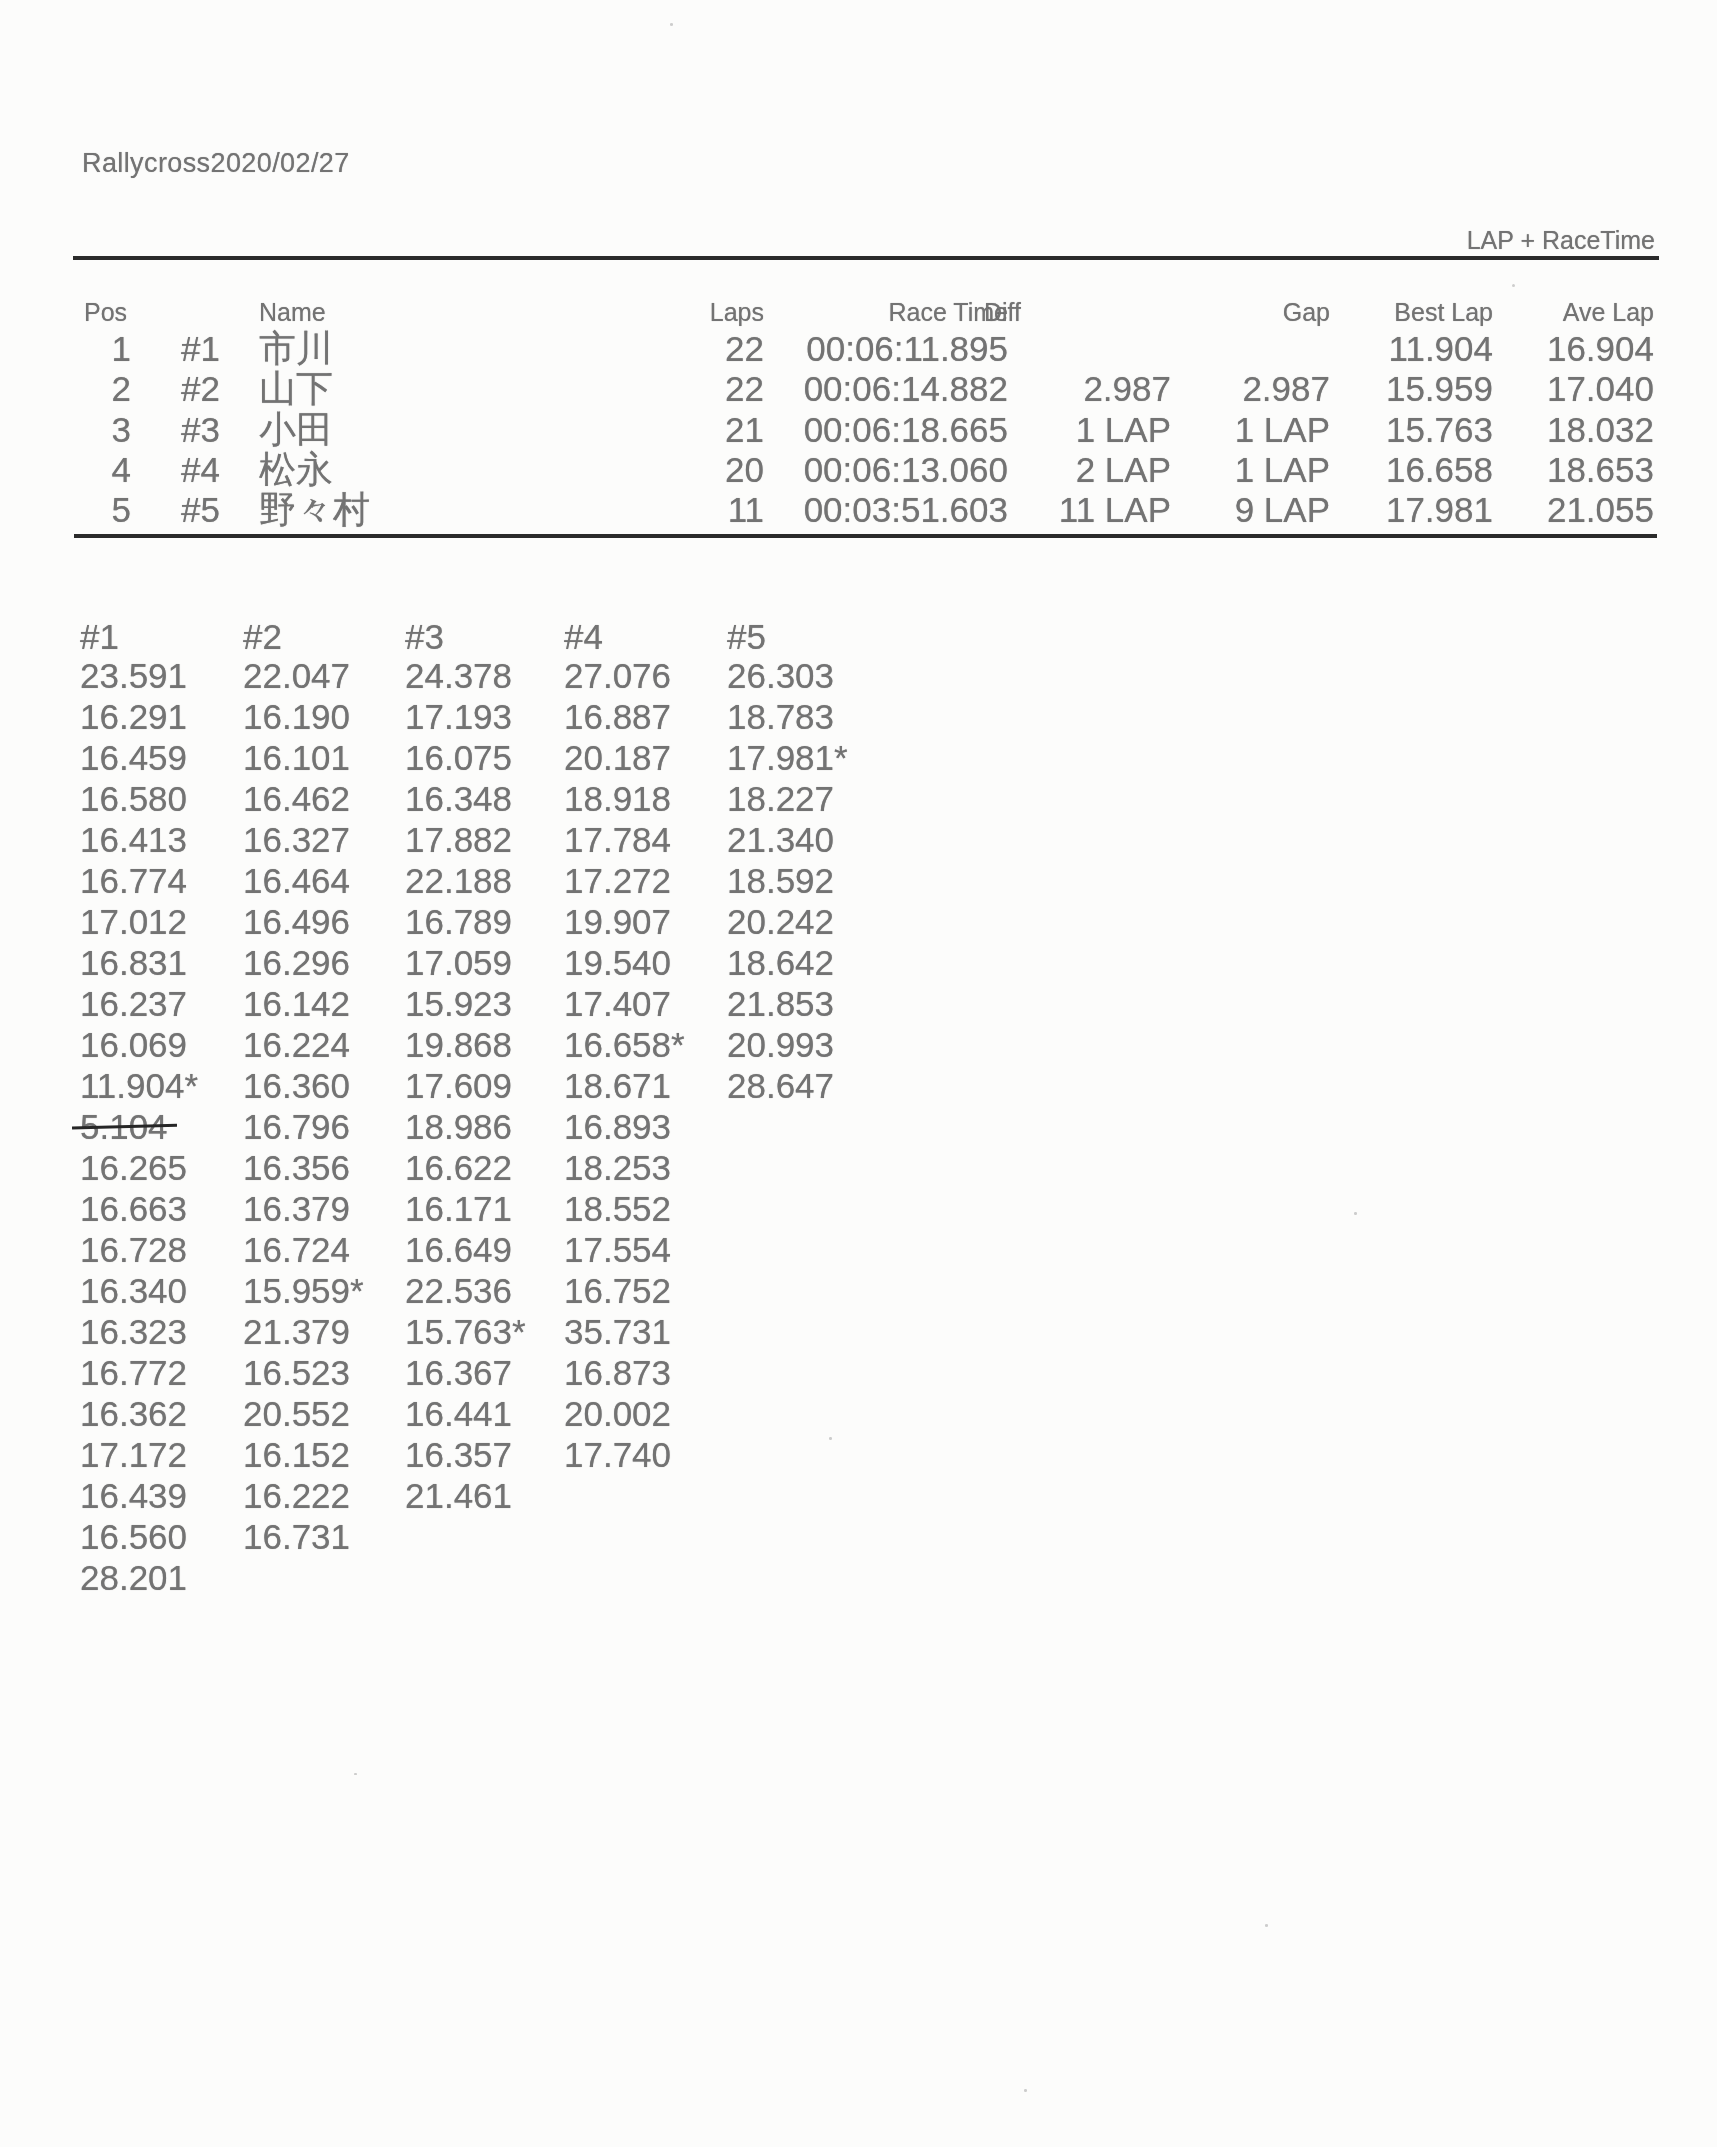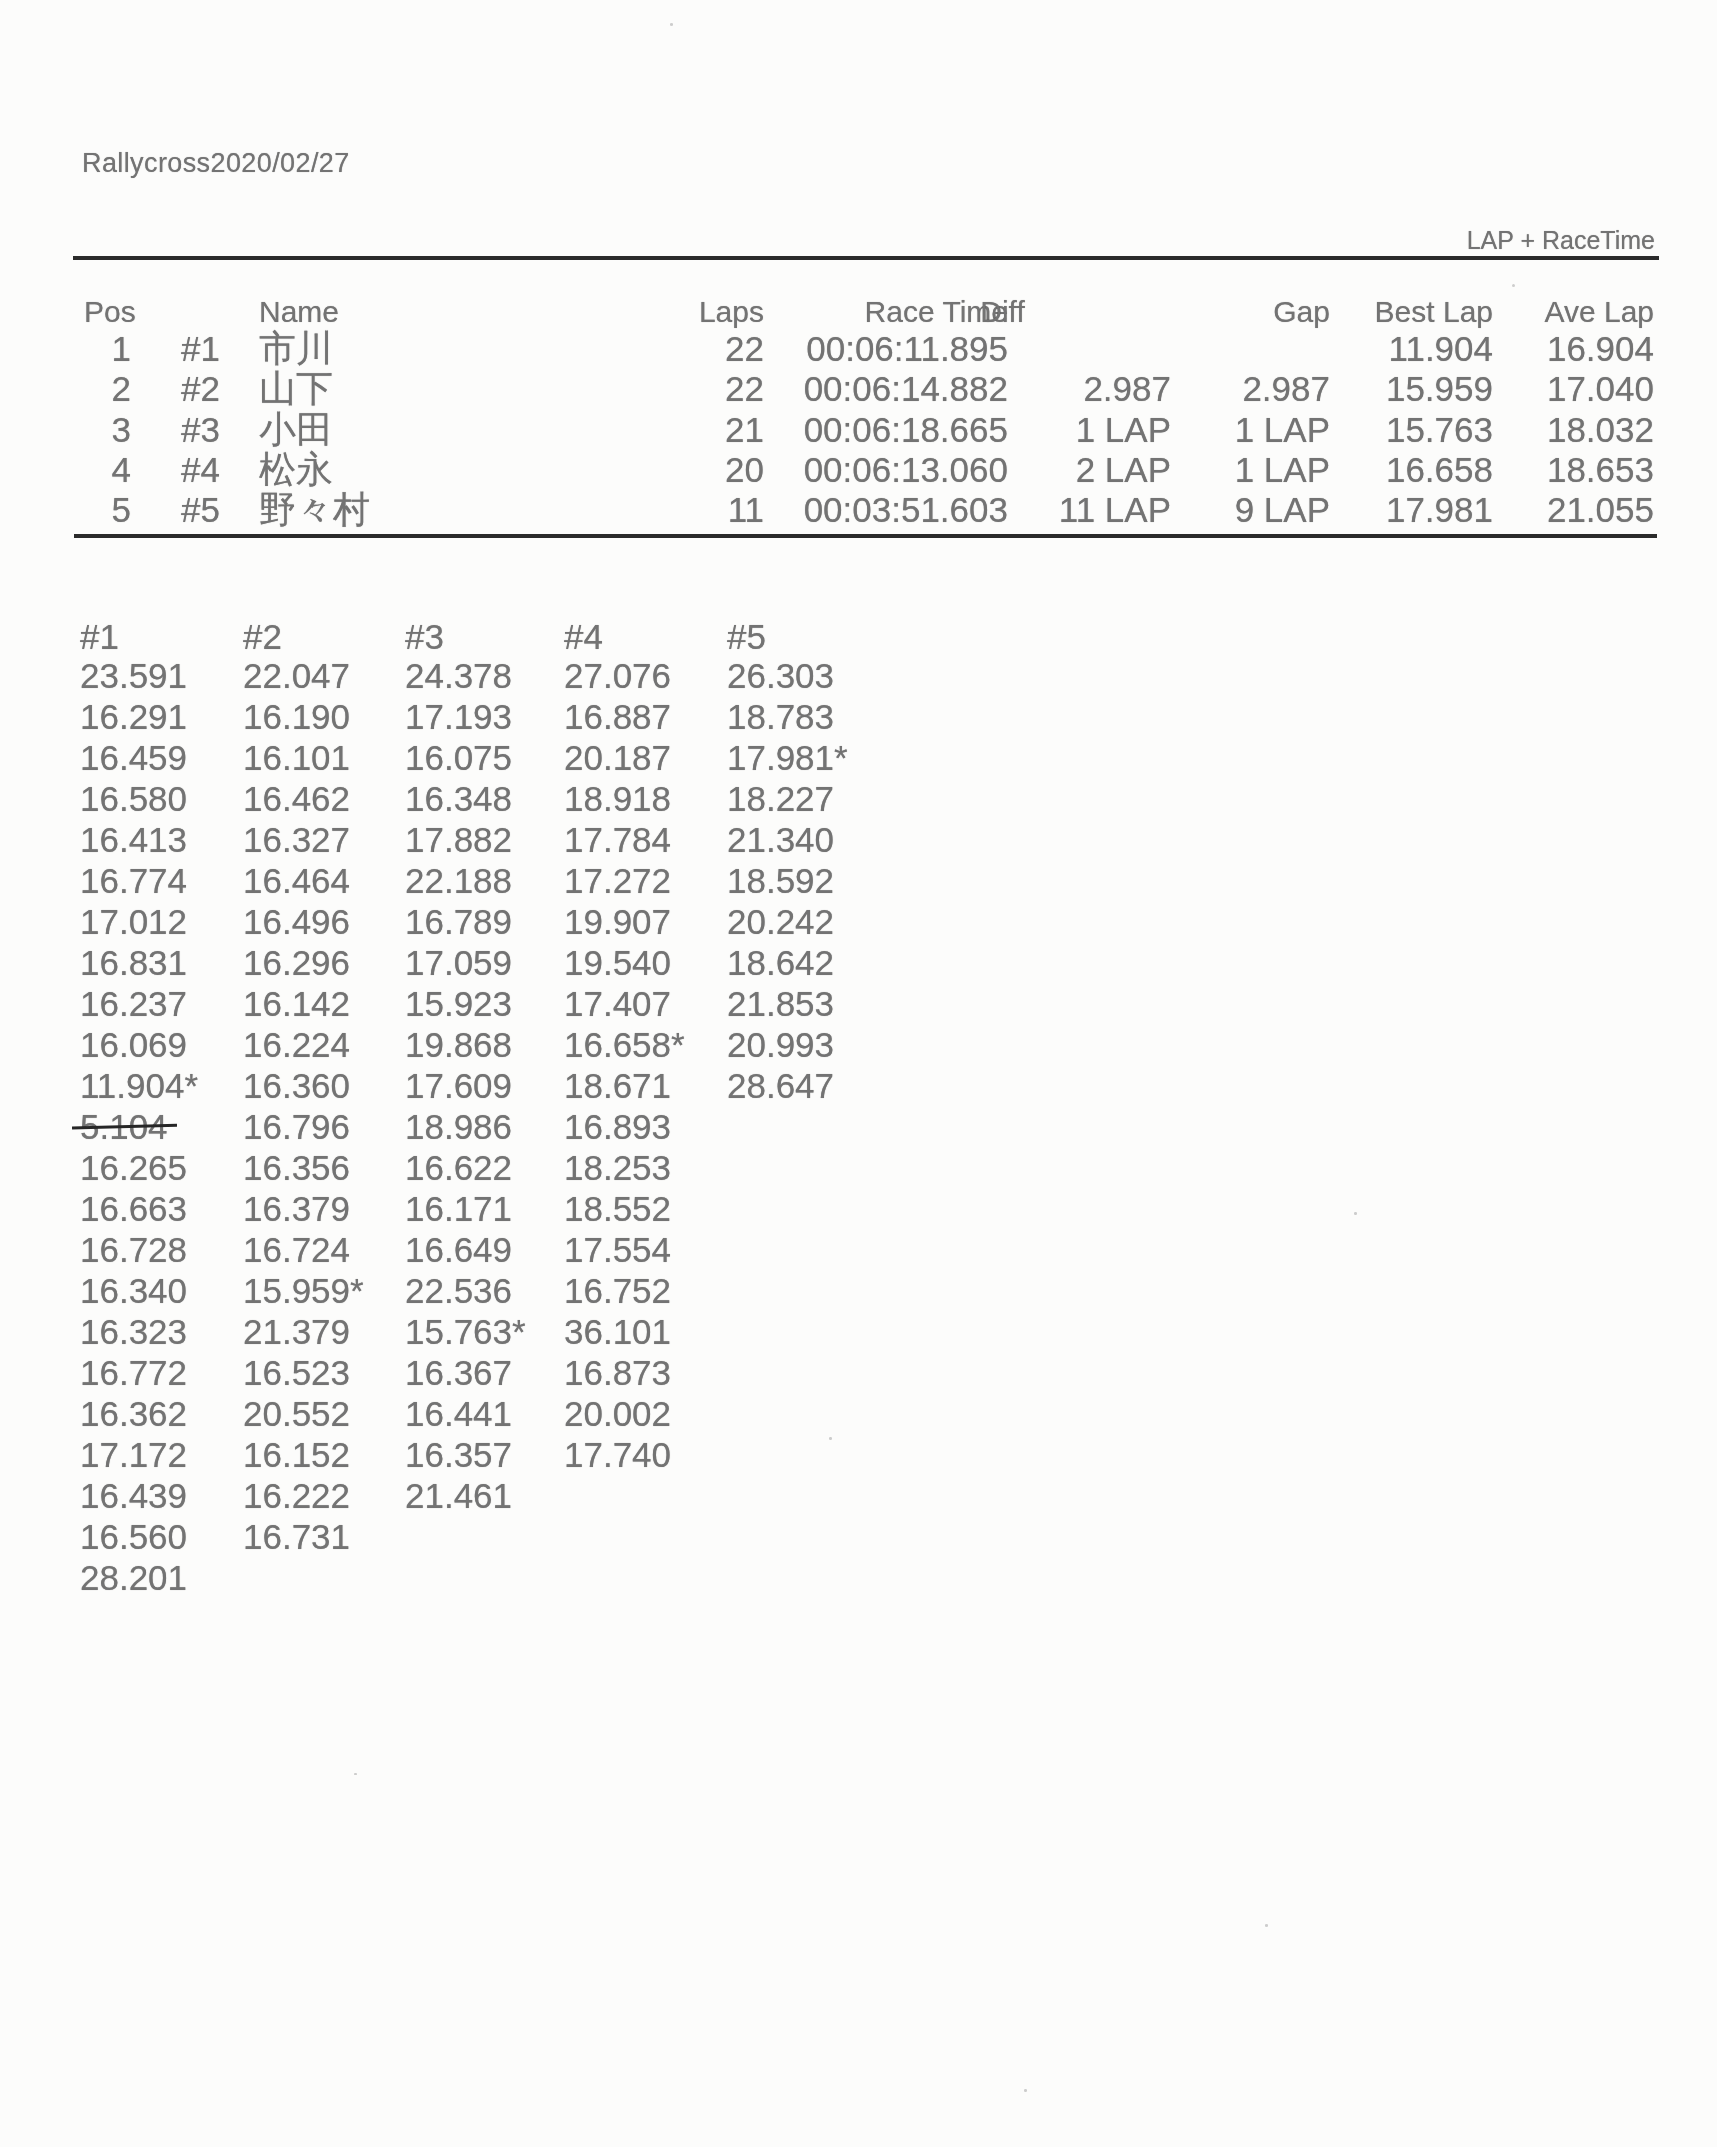--- a/index.html
+++ b/index.html
@@ -14,21 +14,21 @@
   }
   .abs{position:absolute;}
   
   .event-line{left:82px;top:148px;font-size:27px;letter-spacing:0.4px;}
   .page-title{left:84px;top:175px;font-size:56px;white-space:pre;letter-spacing:0.8px;}
   .timing-label{right:63px;top:226px;font-size:25px;}
   .rule{background:#2b2b2b;height:4.2px;}
   .rule-top{left:73px;top:256px;width:1586px;}
   .rule-bottom{left:74px;top:534px;width:1583px;}
   
-  .hdr{position:absolute;top:297px;font-size:30px;height:30px;line-height:30px;}
+  .hdr{position:absolute;top:297px;font-size:25px;height:30px;line-height:30px;}
   .num{text-align:right;width:337px;}
   .h-pos{left:84px;}
   .h-name{left:259px;}
   .h-laps{left:427px;}
   .h-race{left:671px;}
   .h-diff{left:834px;text-align:center;}
   .h-gap{left:993px;}
   .h-best{left:1156px;}
   .h-ave{left:1317px;}
   .r-row{position:absolute;left:0;width:1718px;height:40px;line-height:40px;font-size:35px;}
@@ -219,21 +219,21 @@
         <div class="lap-cell"><span>19.907</span></div>
         <div class="lap-cell"><span>19.540</span></div>
         <div class="lap-cell"><span>17.407</span></div>
         <div class="lap-cell"><span>16.658*</span></div>
         <div class="lap-cell"><span>18.671</span></div>
         <div class="lap-cell"><span>16.893</span></div>
         <div class="lap-cell"><span>18.253</span></div>
         <div class="lap-cell"><span>18.552</span></div>
         <div class="lap-cell"><span>17.554</span></div>
         <div class="lap-cell"><span>16.752</span></div>
-        <div class="lap-cell"><span>36.101</span></div>
+        <div class="lap-cell"><span>35.731</span></div>
         <div class="lap-cell"><span>16.873</span></div>
         <div class="lap-cell"><span>20.002</span></div>
         <div class="lap-cell"><span>17.740</span></div>
       </div>
       <div class="lap-col" style="left: 727px;">
         <div class="lap-hdr">#5</div>
         <div class="lap-cell"><span>26.303</span></div>
         <div class="lap-cell"><span>18.783</span></div>
         <div class="lap-cell"><span>17.981*</span></div>
         <div class="lap-cell"><span>18.227</span></div>

